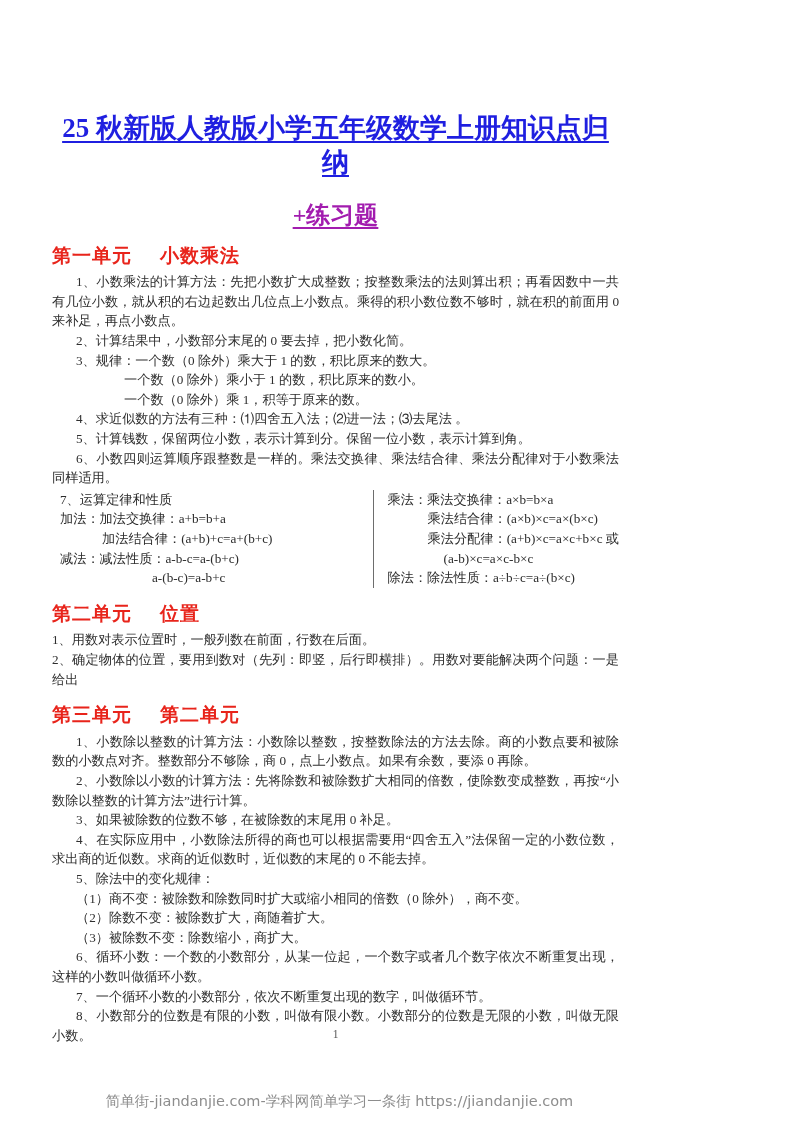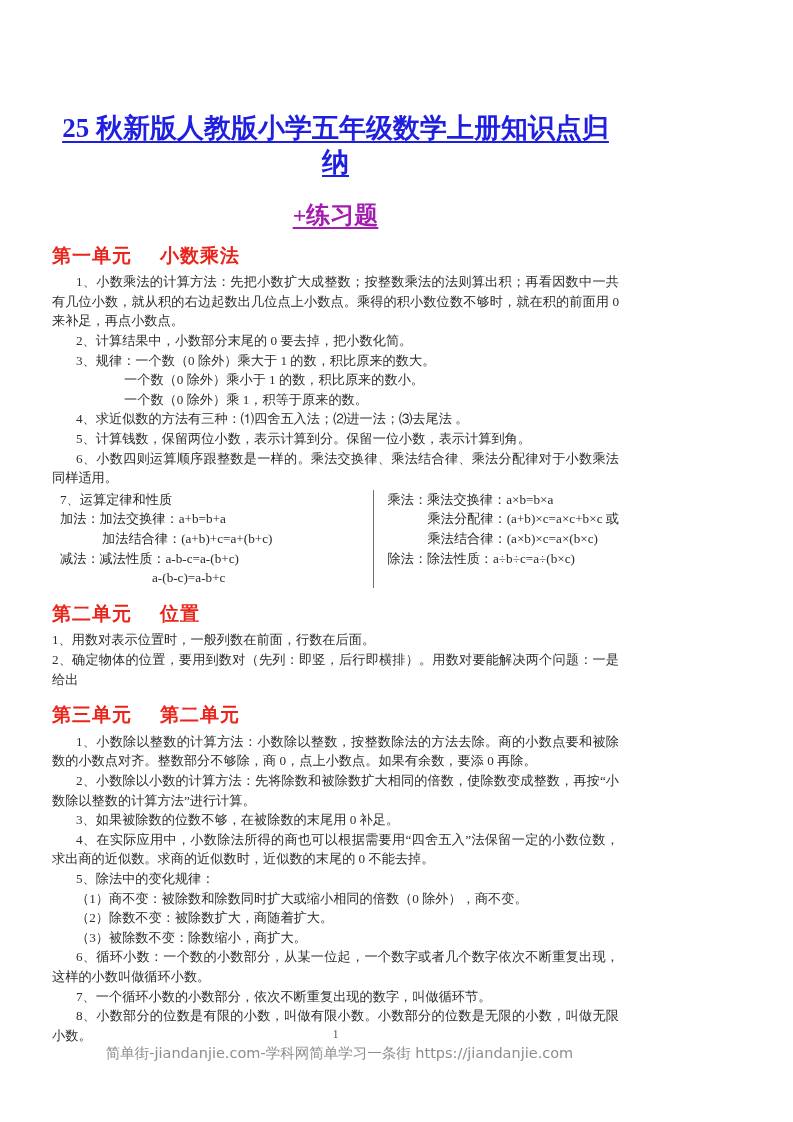--- a/index.html
+++ b/index.html
@@ -114,21 +114,21 @@
     right: 0;
     top: 1028px;
     text-align: center;
     font-size: 11.5px;
     color: #555;
   }
   .footer-credit {
     position: absolute;
     left: 0;
     right: 0;
-    top: 1044px;
+    top: 1092px;
     text-align: center;
     font-size: 14.5px;
     color: #8d8d8d;
     font-family: "DejaVu Sans", "Liberation Sans", sans-serif;
     letter-spacing: 0px;
     padding-left: 8px;
   }
 </style>
 </head>
 <body>
@@ -152,22 +152,23 @@
   <div class="laws">
     <div class="laws-left">
       <div class="law-line">7、运算定律和性质</div>
       <div class="law-line">加法：加法交换律：a+b=b+a</div>
       <div class="law-line ind2">加法结合律：(a+b)+c=a+(b+c)</div>
       <div class="law-line">减法：减法性质：a-b-c=a-(b+c)</div>
       <div class="law-line ind3">a-(b-c)=a-b+c</div>
     </div>
     <div class="laws-right">
       <div class="law-line">乘法：乘法交换律：a×b=b×a</div>
+      <div class="law-line ind1">乘法结合律：(a×b)×c=a×(b×c)</div>
       <div class="law-line ind1">乘法分配律：(a+b)×c=a×c+b×c 或</div>
-      <div class="law-line ind1">乘法结合律：(a×b)×c=a×(b×c)</div>
+      <div class="law-line ind4">(a-b)×c=a×c-b×c</div>
       <div class="law-line">除法：除法性质：a÷b÷c=a÷(b×c)</div>
     </div>
   </div>
 
   <div class="unit-heading"><span>第二单元</span><span class="gap"></span><span>位置</span></div>
 
   <p class="para noindent">1、用数对表示位置时，一般列数在前面，行数在后面。</p>
   <p class="para noindent">2、确定物体的位置，要用到数对（先列：即竖，后行即横排）。用数对要能解决两个问题：一是给出</p>
 
   <div class="unit-heading"><span>第三单元</span><span class="gap"></span><span>第二单元</span></div>

